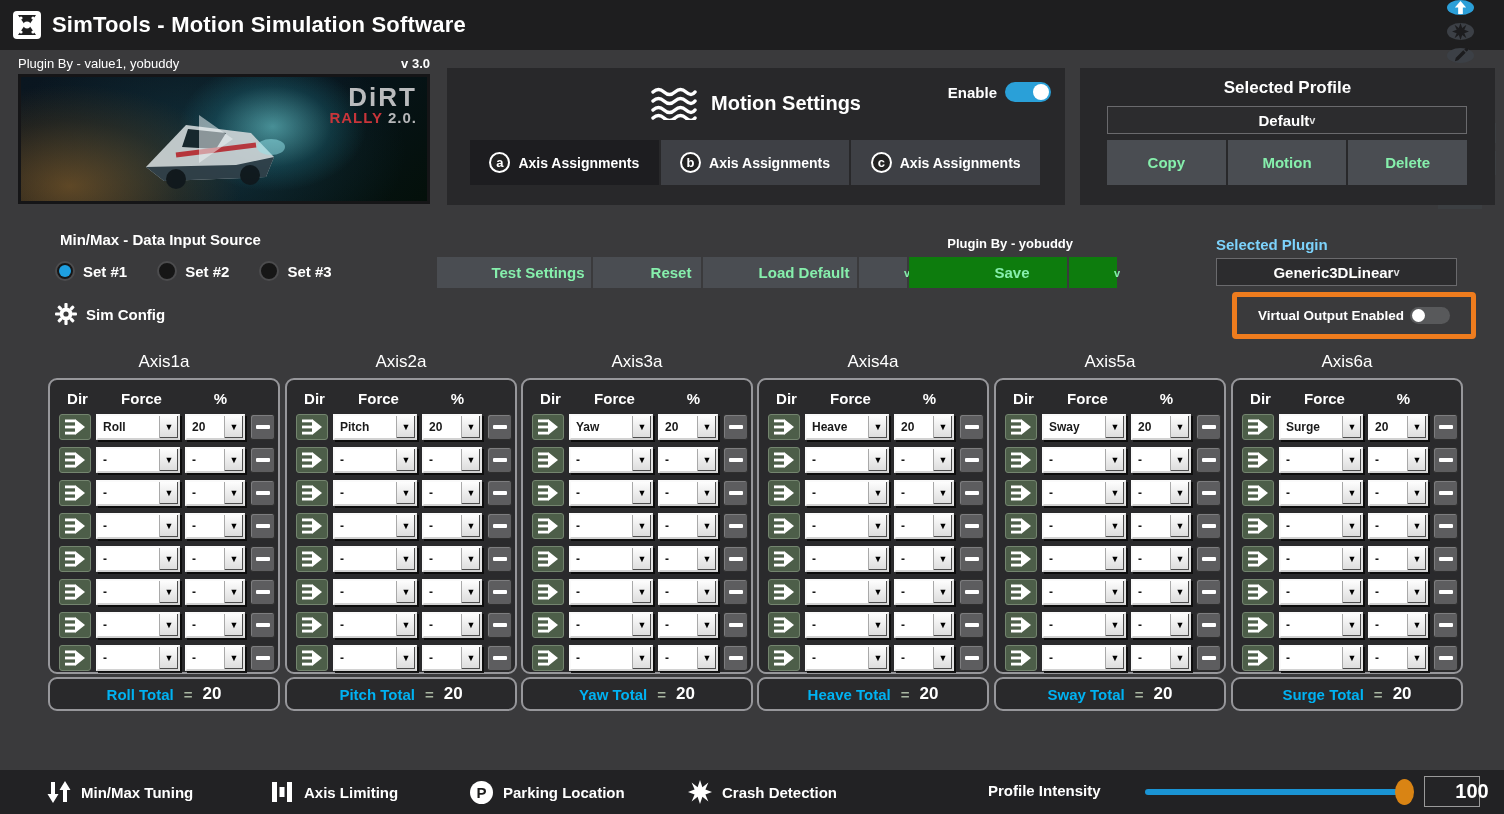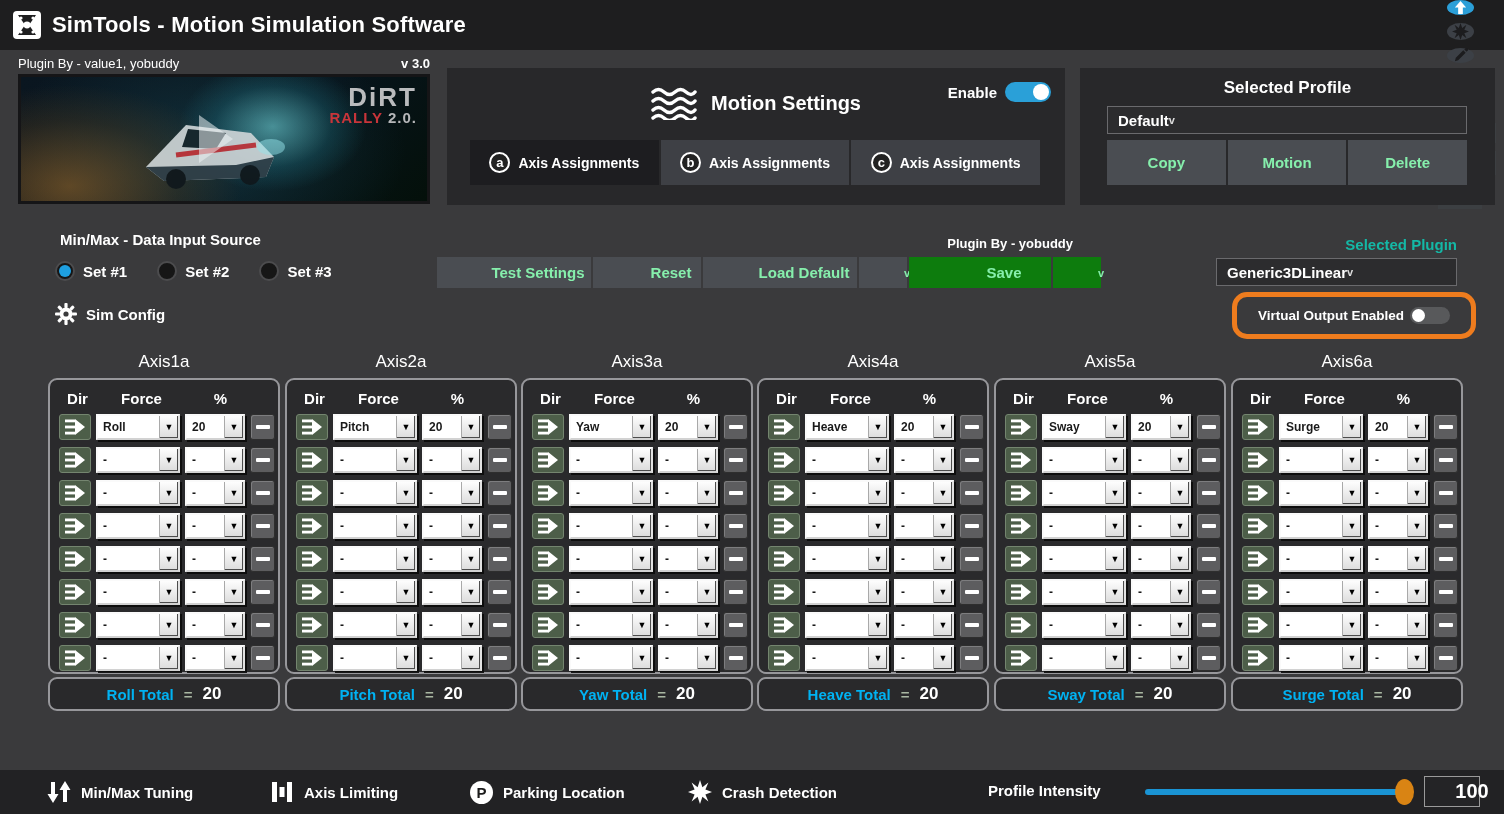--- a/index.html
+++ b/index.html
@@ -57,21 +57,21 @@
   .tab { flex:1; background:#3e4045; display:flex; align-items:center; justify-content:center; gap:8px; }
   .tab.active { background:#1d1d20; }
   .tab-circ { width:21px; height:21px; border-radius:50%; border:2px solid #fff; background:#222; color:#fff;
               font-size:13px; font-weight:bold; display:flex; align-items:center; justify-content:center; }
   .tab-label { color:#fff; font-size:14px; font-weight:bold; }
 
   
   .profile-panel { left:1080px; top:68px; width:415px; height:137px; }
   .pp-title { color:#fff; font-size:17px; font-weight:bold; text-align:center; margin-top:10px; }
   .dd-dark { background:#2c2c2e; border:1px solid #6a6a6d; color:#fff; font-size:15px; font-weight:bold;
-             display:flex; align-items:center; padding:4px 10px; justify-content:flex-start; }
+             display:flex; align-items:center; padding:4px 10px; justify-content:center; }
   .pp-dd { position:absolute; left:27px; top:38px; width:360px; height:28px; }
   .dd-v { font-size:11px; font-weight:bold; color:#ddd; }
   .pp-btns { position:absolute; left:27px; top:72px; width:360px; height:45px; display:flex; gap:2px; }
   .btn { background:#4a4d52; color:#86efac; font-size:15px; font-weight:bold; display:flex; align-items:center;
          justify-content:center; border:none; }
   .pp-btns .btn { flex:1; }
 
   
   .mm-title { left:60px; top:231px; color:#fff; font-size:15px; font-weight:bold; }
   .radios { left:55px; top:261px; display:flex; gap:30px; }
@@ -79,27 +79,27 @@
   .radio { width:20px; height:20px; border-radius:50%; background:#161616; border:2px solid #4c4c4e; position:relative; }
   .radio.sel::after { content:""; position:absolute; inset:2px; border-radius:50%; background:#1e9fe0; }
   .radio-label { color:#fff; font-size:15px; font-weight:bold; }
   .simcfg { left:55px; top:303px; display:flex; align-items:center; gap:9px; }
   .simcfg-label { color:#fff; font-size:15px; font-weight:bold; }
 
   .actions { left:437px; top:257px; display:flex; height:31px; }
   .actions .btn { margin-right:2px;padding-left:48px; }
   .btn-test { width:154px; } .btn-reset { width:108px; } .btn-load { width:154px; }
   .btn-varrow { width:28px; font-size:11px; }
-  .btn-save { width:142px; background:#0d7c0d; }
+  .btn-save { width:158px; background:#0d7c0d; }
   .btn-savearrow { width:24px; background:#0d7c0d; font-size:11px; }
   .plugby2 { left:930px; top:236px; width:143px; text-align:right; color:#fff; font-size:13px; font-weight:bold; }
 
-  .sp-title { left:1216px; top:236px; width:241px; text-align:right; color:#14b8a6; font-size:15px; font-weight:bold; }
+  .sp-title { left:1216px; top:236px; width:241px; text-align:left; color:#7dd3fc; font-size:15px; font-weight:bold; }
   .sp-dd { left:1216px; top:258px; width:241px; height:28px; }
-  .vo-box { left:1232px; top:292px; width:244px; height:47px; border:5px solid #ee7c1e; border-radius:15px;
+  .vo-box { left:1232px; top:292px; width:244px; height:47px; border:5px solid #ee7c1e; border-radius:4px;
             display:flex; align-items:center; justify-content:center; gap:6px; background:#3a3a3c; }
   .vo-label { color:#fff; font-size:13.5px; font-weight:bold; }
   .vo-box .toggle { width:40px; height:17px; }
   .vo-box .toggle.off::after { width:13px; height:13px; }
 
   
   .axis-col { position:absolute; top:352px; width:232px; }
   .axis-title { color:#fff; font-size:17px; font-weight:normal; text-align:center; height:26px; }
   .axis-panel { height:296px; background:#2a2a2c; border:2px solid #97979b; border-radius:9px; padding:6px 0 0 9px; }
   .axis-hdr { display:flex; height:24px; align-items:center; color:#fff; font-size:15px; font-weight:bold; }

